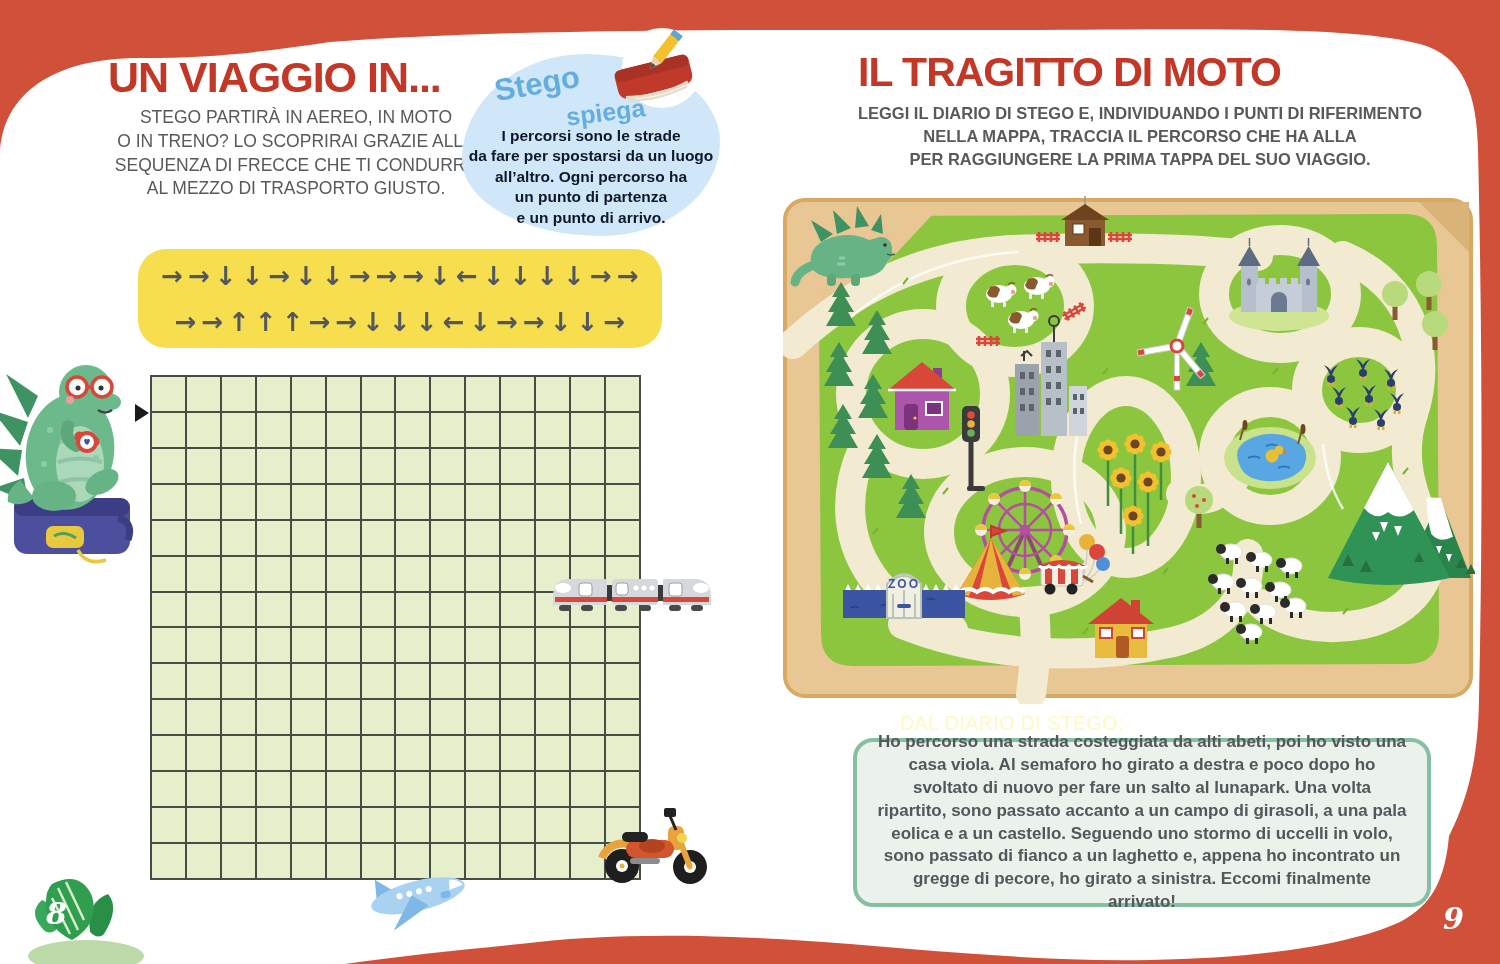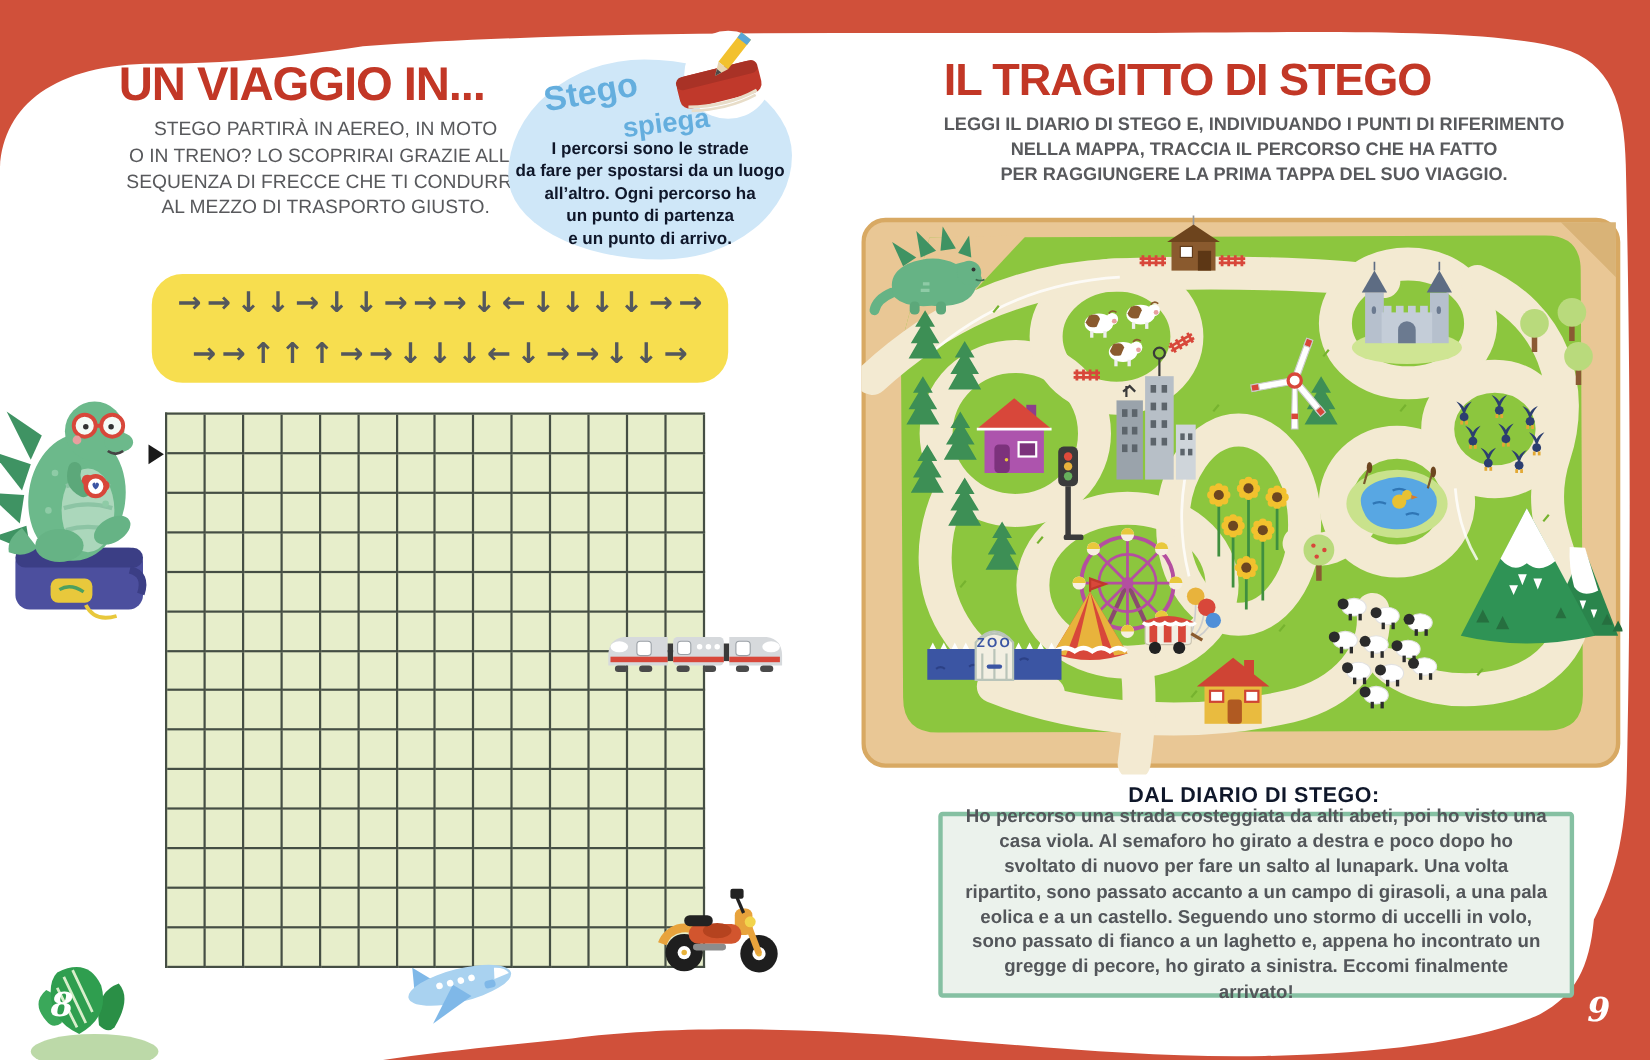--- a/index.html
+++ b/index.html
@@ -17,22 +17,22 @@
   #spiega-body{left:466px;top:126px;width:250px;font-size:15.5px;line-height:1.32;font-weight:700;color:#0f172a;text-align:center;white-space:pre-line;}
   #arrow-box{left:138px;top:249px;width:524px;height:99px;background:#f7de4f;border-radius:28px;display:flex;flex-direction:column;justify-content:center;}
   .arrow-row{display:flex;justify-content:center;align-items:center;height:46px;}
   .arrow{font-family:"DejaVu Sans",sans-serif;font-size:26px;font-weight:700;color:#54575c;margin:0 2.5px;line-height:1;}
   #grid{left:150px;top:375px;width:489px;height:503px;display:grid;grid-template-columns:repeat(14,1fr);grid-template-rows:repeat(14,1fr);border-top:2.5px solid #454e44;border-left:2.5px solid #454e44;background:#e7eecb;}
   .cell{border-right:2px solid #454e44;border-bottom:2px solid #454e44;}
   #start-marker{left:135px;top:404px;width:0;height:0;border-left:14px solid #1a1a1a;border-top:9px solid transparent;border-bottom:9px solid transparent;}
   
   #title-right{left:858px;top:52px;width:564px;font-size:41px;}
   #intro-right{left:842px;top:102px;width:596px;font-size:16.5px;line-height:1.4;font-weight:700;color:#58595c;text-align:center;white-space:pre-line;}
-  #diary-heading{left:900px;top:712px;width:480px;text-align:center;font-size:19.5px;font-weight:700;color:#0f172a;letter-spacing:.5px;}
-  #diary-box{left:853px;top:738px;width:578px;height:169px;background:#ebf2ec;border:4px solid #85c0a2;border-radius:4px;box-sizing:border-box;padding:13px 20px;display:flex;align-items:center;}
+  #diary-heading{left:900px;top:712px;width:480px;text-align:left;font-size:19.5px;font-weight:400;color:#fef9c3;letter-spacing:.5px;}
+  #diary-box{left:853px;top:738px;width:578px;height:169px;background:#ebf2ec;border:4px solid #85c0a2;border-radius:20px;box-sizing:border-box;padding:13px 20px;display:flex;align-items:center;}
   #diary-text{font-size:17px;line-height:1.34;font-weight:700;color:#53565a;text-align:center;}
   .pagenum{font-family:"DejaVu Serif",serif;font-weight:700;font-style:italic;color:#fff;}
   #page9{left:1443px;top:901px;font-size:30px;z-index:3;}
 </style>
 </head>
 <body>
 
 <svg id="frame-svg" class="abs" viewBox="0 0 1500 964">
   <rect x="0" y="0" width="1500" height="964" fill="#d0503a"></rect>
   <path fill="#ffffff" d="M 330 42
@@ -429,23 +429,23 @@
 
 <svg class="abs content" style="left:8px;top:868px;width:142px;height:96px" viewBox="0 0 142 96">
   <ellipse cx="78" cy="88" rx="58" ry="16" fill="#bcd9a8"></ellipse>
   <path d="M 34 60 Q 20 44 34 32 Q 52 40 48 62 Q 40 68 34 60 Z" fill="#3aa85a"></path>
   <path d="M 96 66 Q 112 40 100 26 Q 78 34 82 64 Q 90 72 96 66 Z" fill="#2a8f46"></path>
   <path d="M 44 16 Q 72 2 84 28 Q 92 56 64 72 Q 38 60 38 34 Q 38 22 44 16 Z" fill="#2f9e4f"></path>
   <path d="M 50 20 L 70 62 M 58 14 L 76 52 M 44 30 L 62 66" stroke="#d8eecb" stroke-width="2.5"></path>
   <text x="38" y="56" font-family="DejaVu Serif,serif" font-style="italic" font-weight="bold" font-size="30" fill="#ffffff">8</text>
 </svg>
 
-<div class="abs content title" id="title-right">IL TRAGITTO DI STEGO</div>
+<div class="abs content title" id="title-right">IL TRAGITTO DI MOTO</div>
 <div class="abs content" id="intro-right">LEGGI IL DIARIO DI STEGO E, INDIVIDUANDO I PUNTI DI RIFERIMENTO
-NELLA MAPPA, TRACCIA IL PERCORSO CHE HA FATTO
+NELLA MAPPA, TRACCIA IL PERCORSO CHE HA ALLA
 PER RAGGIUNGERE LA PRIMA TAPPA DEL SUO VIAGGIO.</div>
 
 <svg class="abs content" style="left:783px;top:194px;width:692px;height:510px" viewBox="0 0 692 510">
   <defs>
     <g id="fir">
         <path d="M0,-24 L9,-9 L4,-9 L13,6 L7,6 L15,20 L-15,20 L-7,6 L-13,6 L-4,-9 L-9,-9 Z" fill="#3d8f55"></path>
       </g>
     <g id="lighttree">
         <rect x="-2.5" y="4" width="5" height="18" fill="#8a5a33"></rect>
         <circle cx="0" cy="-4" r="13" fill="#b9da7c"></circle>

